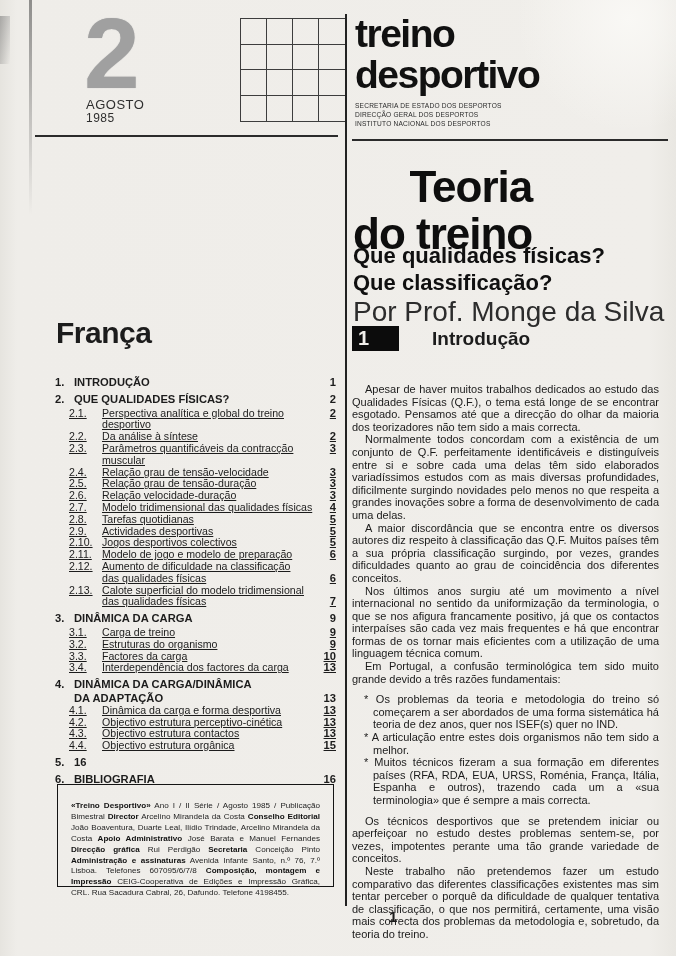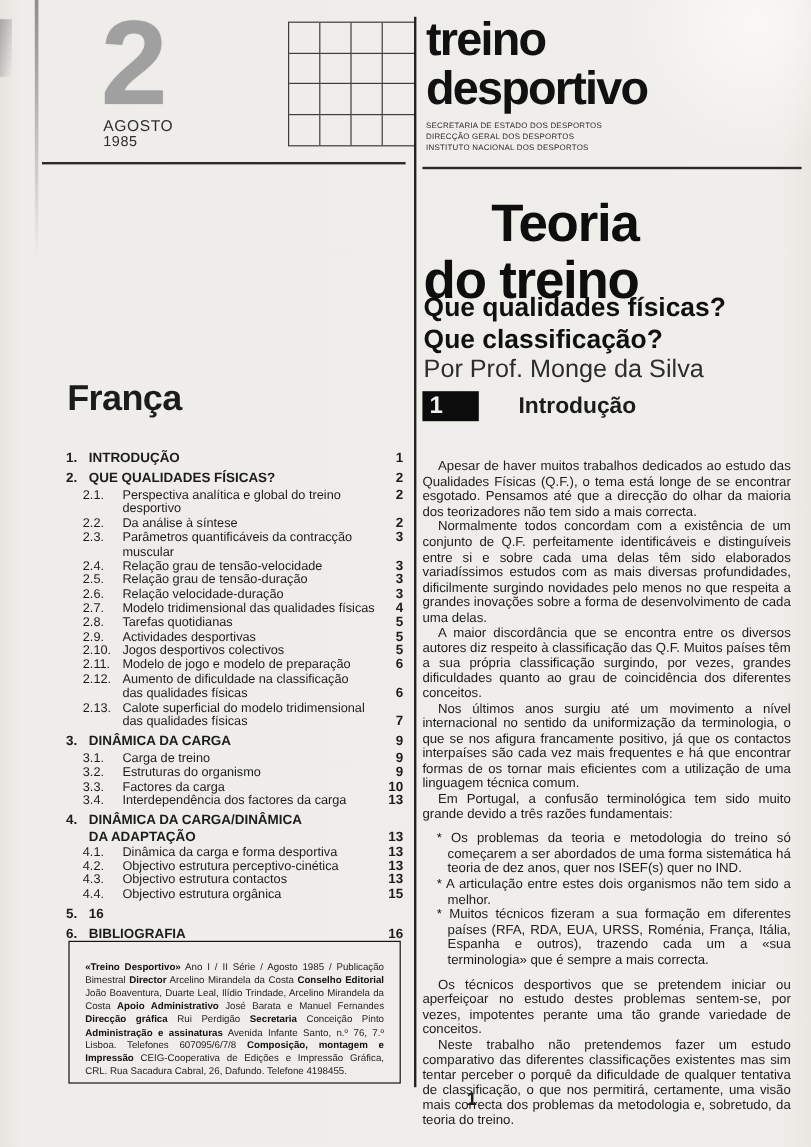--- a/index.html
+++ b/index.html
@@ -28,48 +28,48 @@
   .rule-left{left:35px;top:135px;width:303px;height:2px;background:#2b2b2b;}
   .rule-right{left:352px;top:139px;width:316px;height:2px;background:#2b2b2b;}
   .divider{left:345px;top:14px;width:2px;height:892px;background:#222;}
   
   .masthead{left:355px;top:13px;width:300px;}
   .masthead-title{font-size:39px;line-height:41px;font-weight:bold;letter-spacing:-1.5px;color:#111;}
   .org-lines{margin-top:7px;font-size:6.6px;line-height:8.8px;letter-spacing:.2px;color:#2a2a2a;}
   
   .article-title{left:353px;top:163px;font-size:44px;line-height:47px;font-weight:bold;letter-spacing:-1px;color:#0e0e0e;text-align:right;}
   .article-subtitle{left:353px;top:242px;font-size:22px;line-height:27px;font-weight:bold;color:#101010;}
-  .article-byline{left:353px;top:296px;font-size:21px;color:#2c2c2c;}
+  .article-byline{left:353px;top:296px;font-size:28px;color:#2c2c2c;}
   .section-head{left:352px;top:326px;display:flex;align-items:center;}
   .sec-num{width:47px;height:25px;background:#0c0c0c;color:#f1efeb;font-size:20px;font-weight:bold;
     line-height:25px;padding-left:6px;box-sizing:border-box;}
   .sec-title{margin-left:33px;font-size:19px;font-weight:bold;}
   
   .index-title{left:56px;top:316px;font-size:30px;font-weight:bold;letter-spacing:-.5px;}
   .index-list{left:55px;top:372px;width:281px;}
   .idx-row{display:flex;font-size:10.6px;line-height:11.8px;}
   .idx-row.lvl1{font-weight:bold;font-size:11.2px;}
   .idx-row.lvl1.first{margin-top:5px;margin-bottom:2px;}
   .idx-row.lvl1.cont{margin-top:0;}
   .idx-num{flex:0 0 auto;}
   .lvl1 .idx-num{width:19px;}
-  .lvl2{padding-left:14px;}
+  .lvl2{padding-left:14px;text-decoration:underline;}
   .lvl2 .idx-num{width:33px;}
   .lvl2.cont{padding-left:47px;}
   .lvl1.cont{padding-left:19px;}
   .idx-label{flex:1 1 auto;padding-right:6px;}
   .idx-page{flex:0 0 auto;font-weight:bold;font-size:11.2px;}
   
   .article-body{left:352px;top:383px;width:307px;font-size:11px;line-height:12.6px;text-align:justify;color:#1b1b1b;}
   .article-body p{margin:0;}
   .bp{text-indent:13px;}
   .bullet{padding-left:21px;text-indent:-9px;margin-top:3px;}
   .gap{margin-top:8px !important;}
   
-  .imprint-box{left:57px;top:784px;width:277px;height:119px;border:1.5px solid #141414;box-sizing:border-box;
+  .imprint-box{left:57px;top:784px;width:277px;height:103px;border:1.5px solid #141414;box-sizing:border-box;
     padding:16px 13px 10px 13px;font-size:8.1px;line-height:10.9px;text-align:justify;color:#242424;}
   .imprint-box b{color:#111;}
   .page-number{left:389px;top:908px;font-size:15px;font-weight:bold;}
 </style>
 </head>
 <body>
 
 <div class="page">
 
   <div class="abs edge-left"></div>

